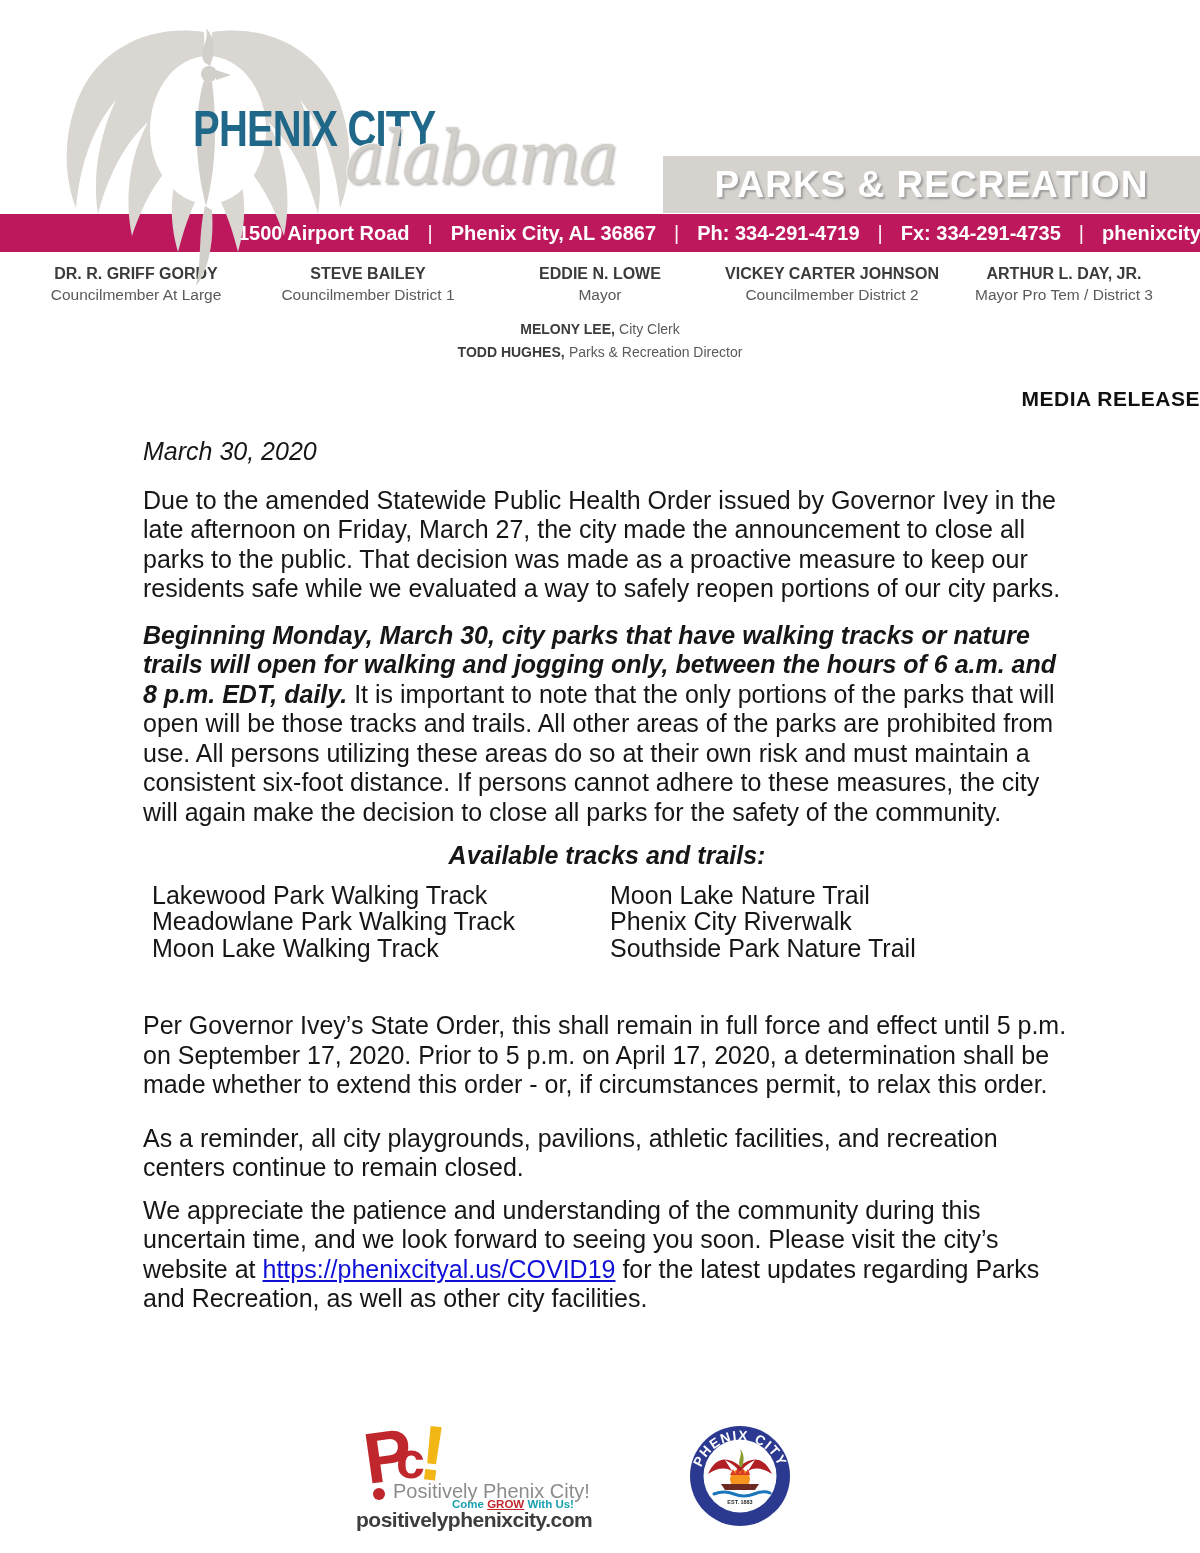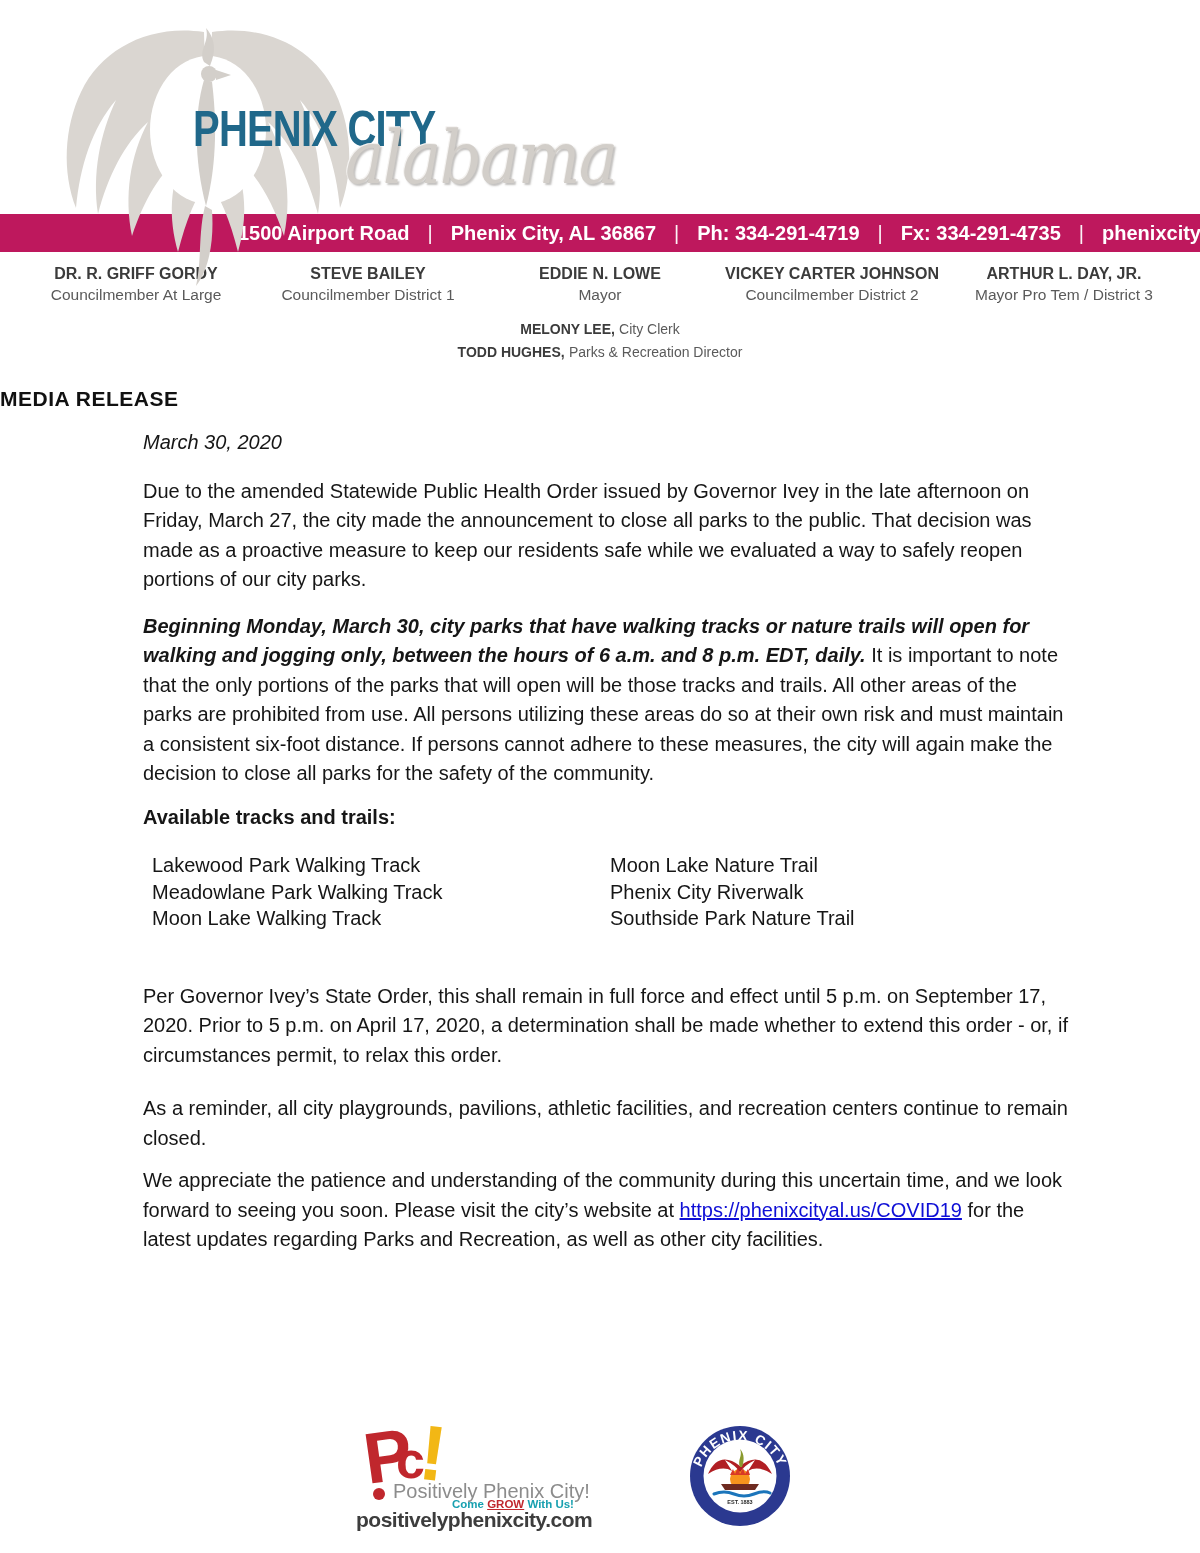--- a/index.html
+++ b/index.html
@@ -44,31 +44,31 @@
   }
   .official { width:20%; text-align:center; line-height:21px; }
   .official-name { font-size:16px; font-weight:bold; color:#3b3b3b; }
   .official-title { font-size:15.5px; color:#5a5a5a; }
 
   .staff { position:absolute; left:0; top:318px; width:1200px; text-align:center; line-height:21.5px; }
   .staff-name { font-size:14px; font-weight:bold; color:#3b3b3b; }
   .staff-title { font-size:14px; color:#5a5a5a; margin-left:0.3em; }
 
   .doc-title {
-    position:absolute; left:0; top:387px; width:1200px; text-align:left;
+    position:absolute; left:0; top:387px; width:1200px; text-align:right;
     font-size:21px; font-weight:bold; letter-spacing:0.5px; color:#111;
   }
 
   
-  .body-block { position:absolute; left:143px; top:428px; width:928px; font-size:20px; line-height:29.5px; }
+  .body-block { position:absolute; left:143px; top:437px; width:928px; font-size:25px; line-height:29.5px; }
   .date-line { font-style:italic; margin-bottom:19px; }
   .para { margin-bottom:17px; }
   .para.p2 { margin-bottom:14px; }
   .bold-ital { font-weight:bold; font-style:italic; }
-  .trails-heading { font-weight:bold; margin-bottom:20px; }
+  .trails-heading { font-weight:bold; font-style:italic; margin-bottom:11px;text-align:center; }
   .trails { display:flex; margin-left:9px; line-height:26.5px; margin-bottom:50px; }
   .trail-col-left { width:458px; }
   .doc-link { color:#0f0fd6; text-decoration:underline; }
   .para.p3 { margin-bottom:24px; }
   .para.p4 { margin-bottom:13px; }
 
   
   .pc-logo { position:absolute; left:356px; top:1418px; width:210px; height:130px; }
   .pc-p { position:absolute; left:8px; top:2px; font-size:72px; font-weight:bold; color:#c0272d;
           transform:rotate(-8deg); line-height:1; }
@@ -105,20 +105,21 @@
         <circle cx="191" cy="66" r="8"></circle>
         <path d="M198,62 L213,67 L198,72 Z"></path>
         <path d="M186,72 C176,106 176,152 188,198 C200,152 198,106 194,74 Z"></path>
         <path d="M187,198 C180,226 184,252 178,278 C192,260 196,230 194,202 Z"></path>
       </g>
     </svg>
   </div>
 
   <div class="brand-name">PHENIX CITY</div>
   <div class="brand-script">alabama</div>
+  <div class="dept-banner">PARKS &amp; RECREATION</div>
 
   <div class="contact-bar">
     <span>1500 Airport Road</span>
     <span class="sep">|</span>
     <span>Phenix City, AL 36867</span>
     <span class="sep">|</span>
     <span>Ph: 334-291-4719</span>
     <span class="sep">|</span>
     <span>Fx: 334-291-4735</span>
     <span class="sep">|</span>

